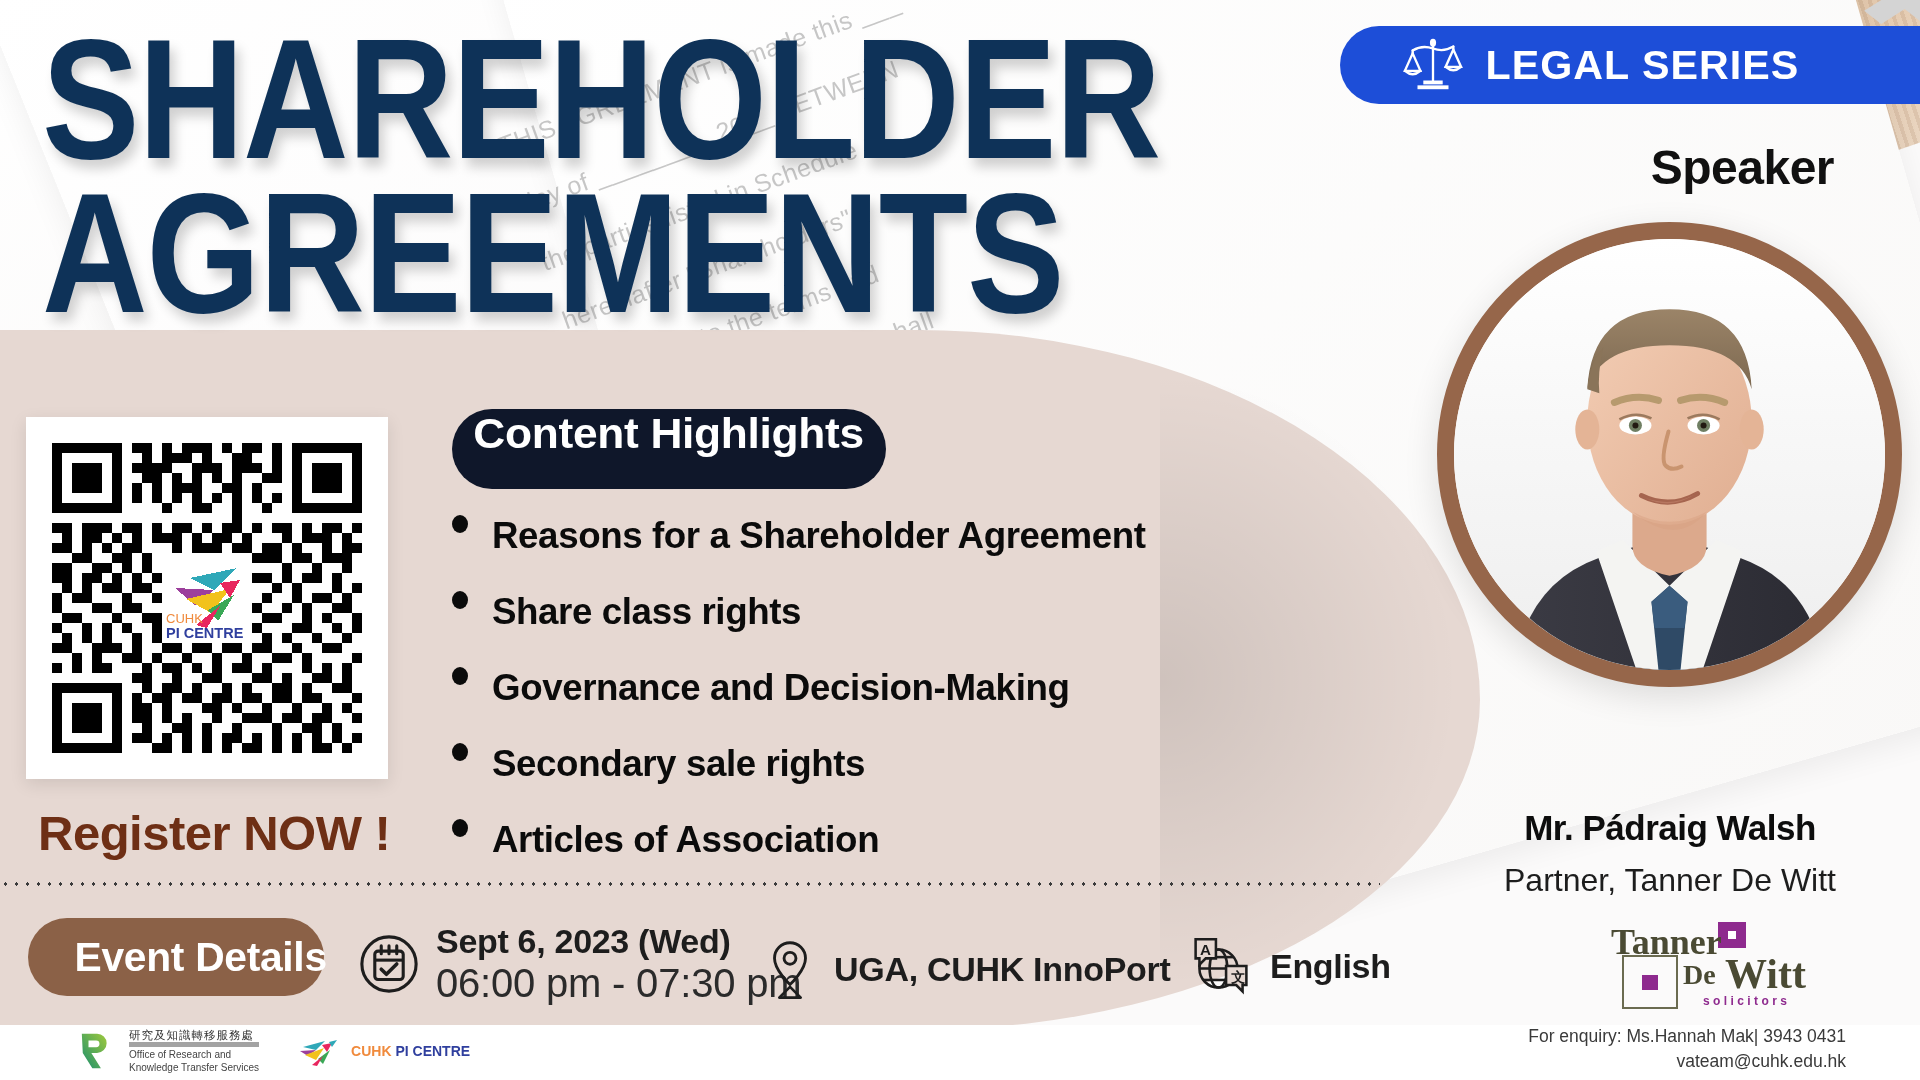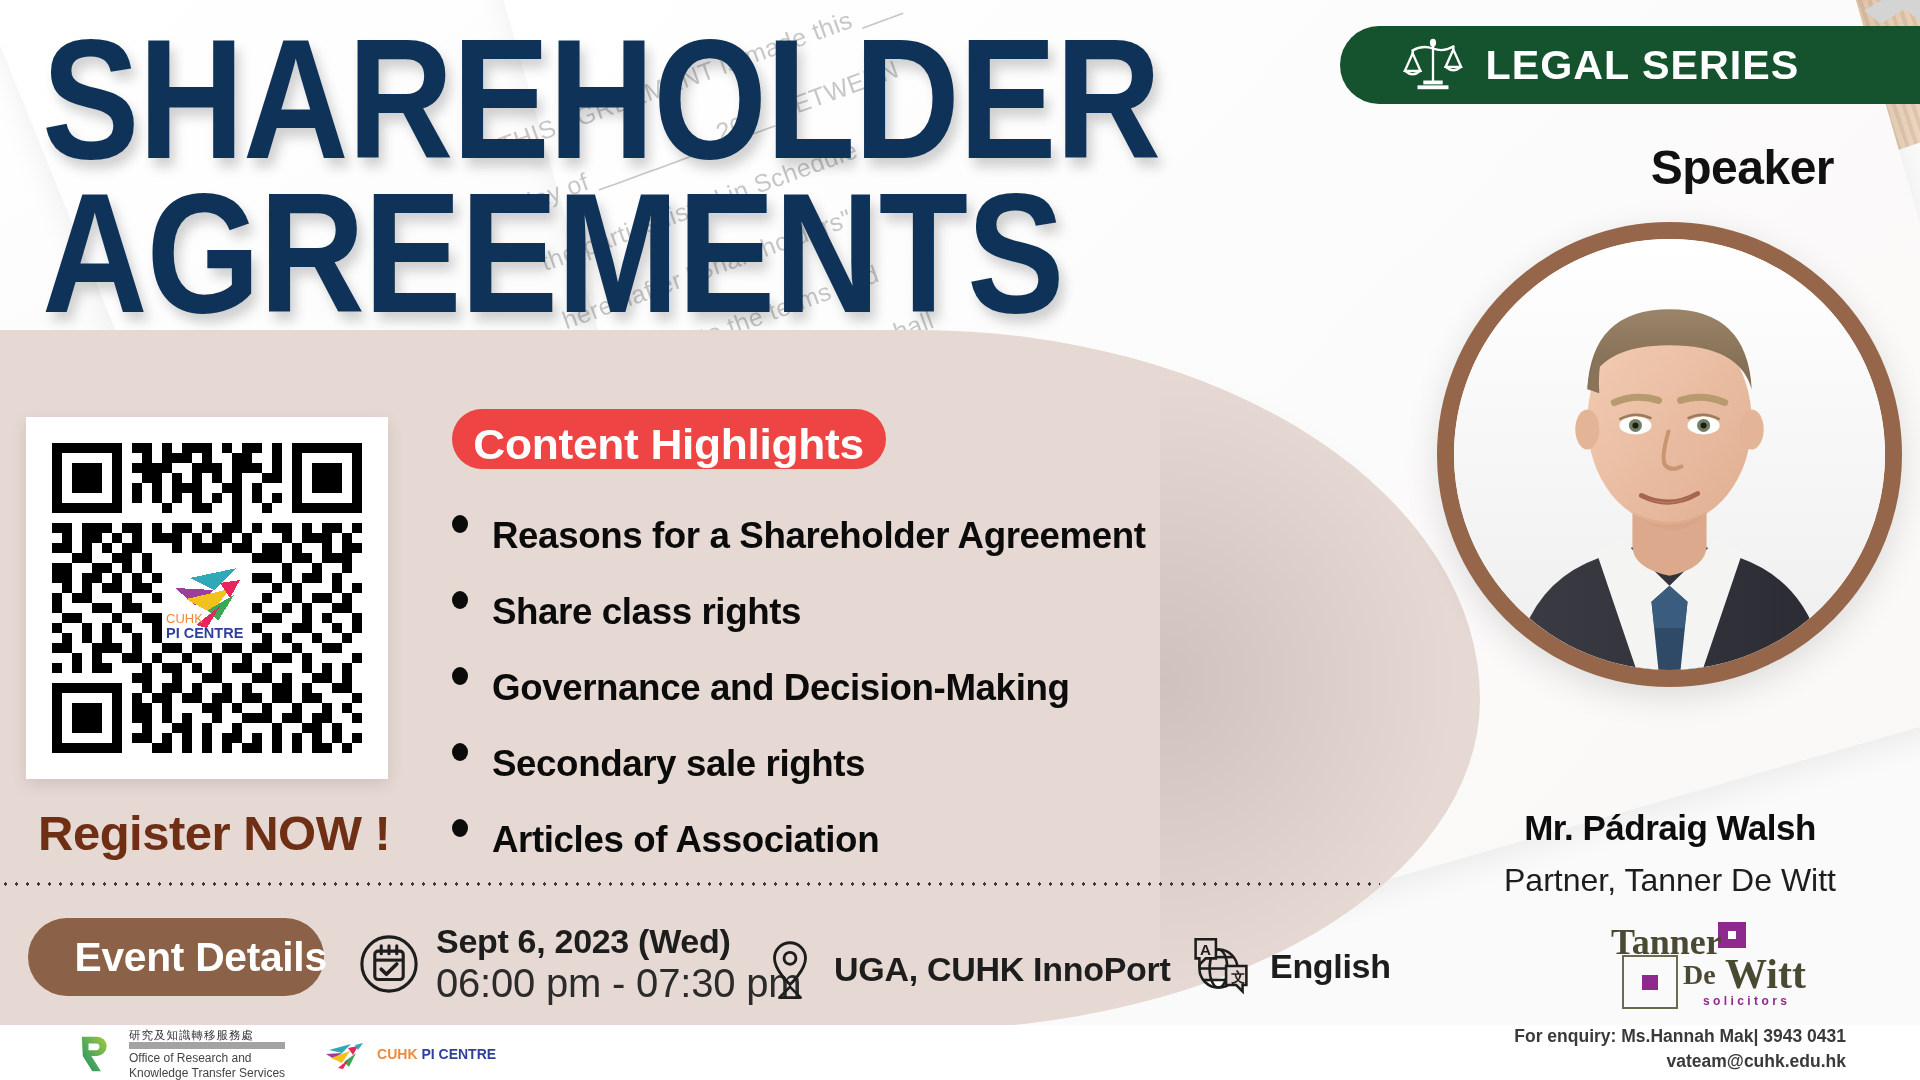--- a/index.html
+++ b/index.html
@@ -81,21 +81,21 @@
     font-weight:700; font-size:138px; line-height:.90;
     letter-spacing:-1px;
     transform:scaleX(1.06) scaleY(1.24); transform-origin:left top;
     text-shadow:5px 7px 10px rgba(0,0,0,.18);
   }
   .title span { display:block; }
 
   
   .legal-banner {
     position:absolute; right:0; top:26px; height:78px; width:580px;
-    background:#14532d; border-radius:46px 0 0 46px;
+    background:#1d4ed8; border-radius:46px 0 0 46px;
     display:flex; align-items:center; gap:26px; padding-left:62px;
   }
   .legal-banner .label {
     color:#fff; font-weight:700; font-size:40px; letter-spacing:1px;
     transform:scaleX(1.03);
   }
   .scales { width:62px; height:62px; flex:0 0 62px; }
 
   
   .speaker-kicker {
@@ -130,23 +130,23 @@
     box-shadow:0 5px 16px rgba(0,0,0,.10);
   }
   .qr-card svg { display:block; width:100%; height:100%; }
   .register {
     position:absolute; left:38px; top:805px;
     color:#6e2f15; font-weight:700; font-size:49px; letter-spacing:-.5px;
   }
 
   
   .ch-pill {
-    position:absolute; left:452px; top:409px; width:434px; height:60px;
-    background:#ef4444; border-radius:40px;
-    display:flex; align-items:flex-end; justify-content:center;
+    position:absolute; left:452px; top:409px; width:434px; height:80px;
+    background:#0f172a; border-radius:40px;
+    display:flex; align-items:flex-start; justify-content:center;
   }
   .ch-pill span {
     color:#fff; font-weight:700; font-size:43px; letter-spacing:-.3px;
     transform:scaleX(1.03);
   }
   .bullets { position:absolute; left:452px; top:515px; width:760px; }
   .bullet {
     display:flex; align-items:flex-start; gap:24px; height:76px;
   }
   .bullet .dot {
@@ -179,29 +179,29 @@
   .ev-date-main { font-weight:700; font-size:34px; color:#1d1d1d; letter-spacing:-.3px; }
   .ev-date-sub  { font-size:40px; color:#2b2b2b; letter-spacing:-.2px; }
   .ev-text { font-weight:700; font-size:34px; color:#1d1d1d; letter-spacing:-.3px; }
 
   
   .footer { position:absolute; left:0; bottom:0; width:1920px; height:55px; background:#fff; }
   .footer-logos { position:absolute; left:78px; top:1028px; display:flex; align-items:center; gap:40px; }
   .ort-logo { display:flex; align-items:center; gap:9px; }
   .ort-mark { width:42px; height:42px; }
   .ort-cn { font-size:11.5px; color:#333; letter-spacing:1px; line-height:1.25; }
-  .ort-en { font-size:12px; color:#444; line-height:1.22; border-top:7px solid #a3a3a3; padding-top:2px; }
+  .ort-en { font-size:10px; color:#444; line-height:1.22; border-top:5px solid #a3a3a3; padding-top:2px; }
   .pi-logo { display:flex; align-items:center; gap:6px; }
   .pi-bird { width:46px; height:32px; }
   .pi-text { font-size:14px; font-weight:700; line-height:1; }
   .pi-text .c1 { color:#f08a3c; }
   .pi-text .c2 { color:#2f3f9e; }
   .enquiry {
     position:absolute; right:74px; top:1024px; text-align:right;
-    font-weight:700; font-size:17.5px; color:#3a3a3a; line-height:1.42;
+    font-weight:400; font-size:17.5px; color:#3a3a3a; line-height:1.42;
   }
 </style>
 </head>
 <body>
 
 <div id="poster">
 
   <div class="wood"></div>
   <div class="paper-a"></div>
   <div class="paper-b"></div>

